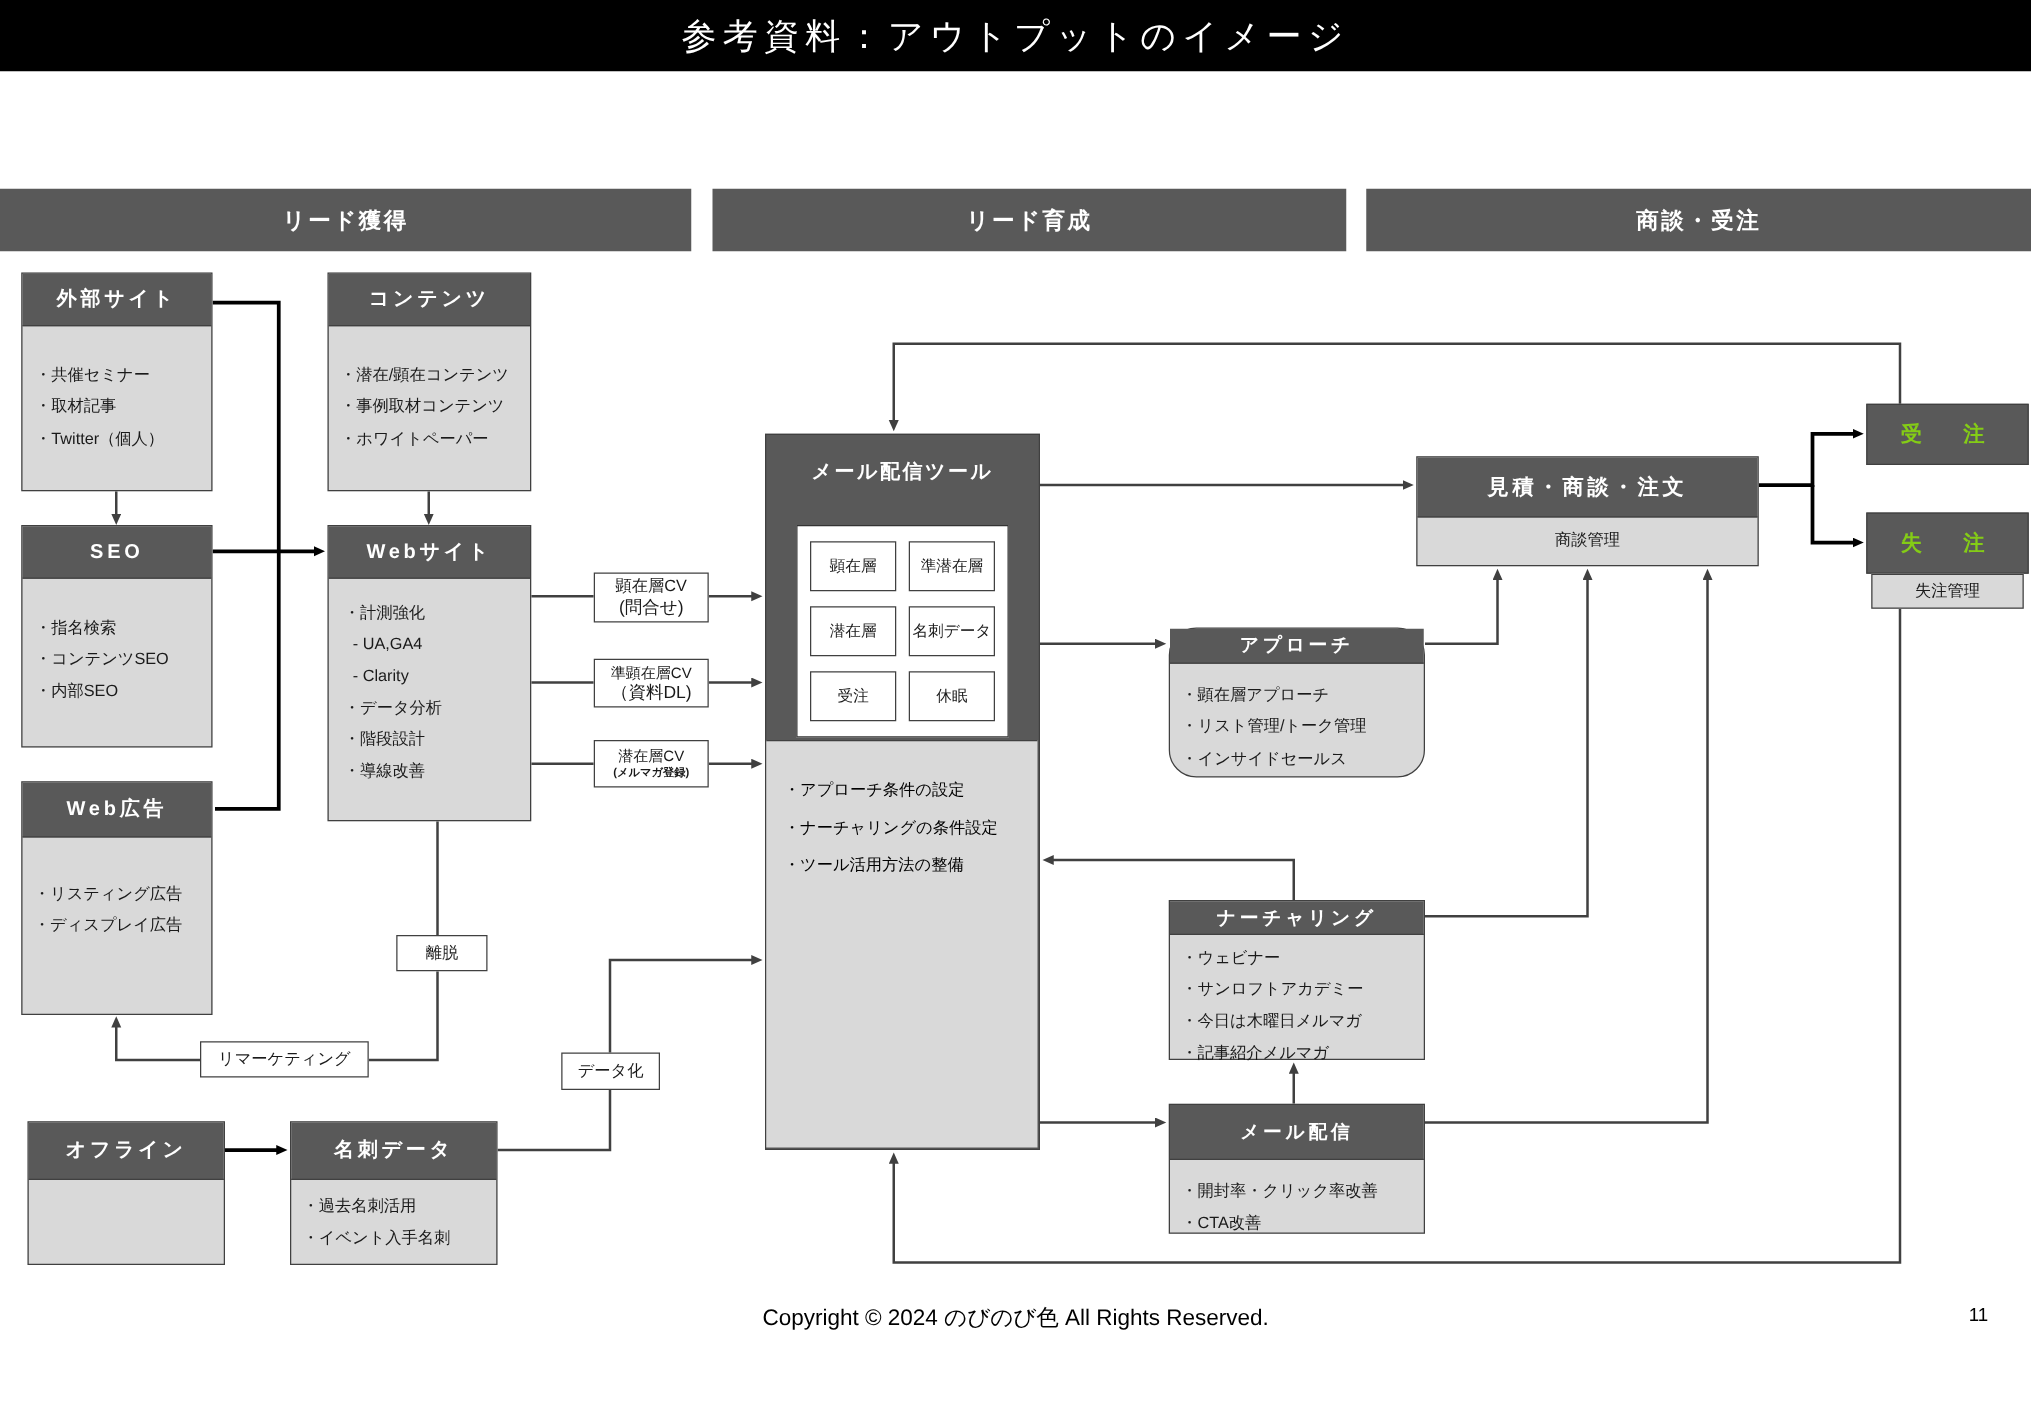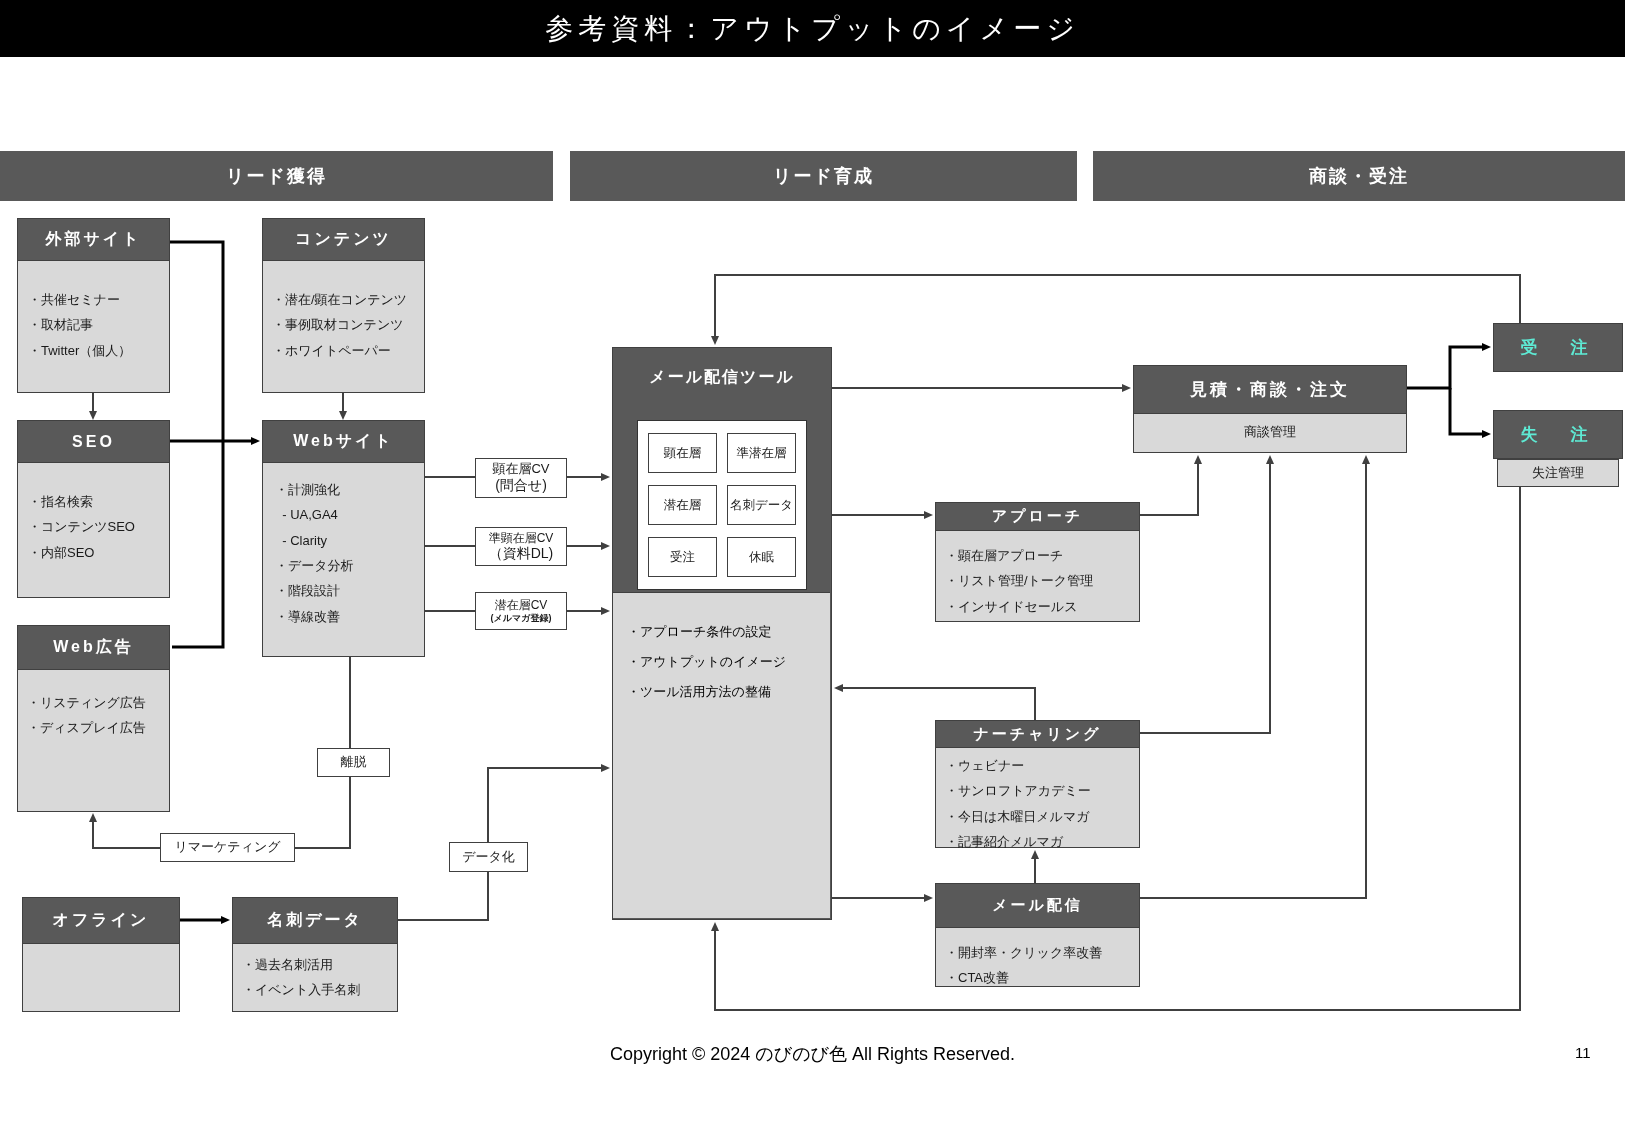--- a/index.html
+++ b/index.html
@@ -14,21 +14,21 @@
   .fbox{position:absolute;background:#d9d9d9;border:1.6px solid #404040;box-sizing:border-box;}
   .fbox .hd{background:#595959;color:#fff;font-weight:bold;text-align:center;display:flex;
             align-items:center;justify-content:center;font-size:16px;letter-spacing:3px;
             border-bottom:1.6px solid #404040;box-sizing:border-box;}
   .fbox .bd{font-size:13px;color:#1a1a1a;box-sizing:border-box;}
   .items div{white-space:pre;line-height:1.95;}
   .wlabel{position:absolute;background:#fff;border:1.5px solid #404040;box-sizing:border-box;
           display:flex;flex-direction:column;align-items:center;justify-content:center;
           font-size:13px;color:#1a1a1a;line-height:1.15;}
   .wlabel .l2{font-size:14px;}
-  .darkbox{position:absolute;background:#595959;color:#5eead4;border:1.6px solid #404040;
+  .darkbox{position:absolute;background:#595959;color:#84cc16;border:1.6px solid #404040;
            box-sizing:border-box;display:flex;align-items:center;justify-content:center;
            font-size:17px;font-weight:bold;letter-spacing:8px;}
   .subgray{position:absolute;background:#d9d9d9;border:1.5px solid #404040;box-sizing:border-box;
            display:flex;align-items:center;justify-content:center;font-size:13px;color:#1a1a1a;}
   
   .mailtool{position:absolute;left:612px;top:347px;width:220px;height:573px;background:#595959;
             border:1.6px solid #404040;box-sizing:border-box;}
   .mailtool .mt-title{height:50px;color:#fff;font-weight:bold;font-size:16px;letter-spacing:2px;
             display:flex;align-items:center;justify-content:center;padding-top:8px;box-sizing:border-box;}
   .mailtool .panel{position:absolute;left:24px;top:72px;width:170px;height:170px;background:#fff;
@@ -137,21 +137,21 @@
       <div>  - UA,GA4</div>
       <div>  - Clarity</div>
       <div>・データ分析</div>
       <div>・階段設計</div>
       <div>・導線改善</div>
     </div>
   </div>
 
   <div class="fbox" style="left:17px;top:625px;width:153px;height:187px;">
     <div class="hd" style="height:44px;">Web広告</div>
-    <div class="bd items" style="padding:20px 4px 0 9px;">
+    <div class="bd items" style="padding:32px 4px 0 9px;">
       <div>・リスティング広告</div>
       <div>・ディスプレイ広告</div>
     </div>
   </div>
 
   <div class="fbox" style="left:22px;top:897px;width:158px;height:115px;">
     <div class="hd" style="height:46px;">オフライン</div>
   </div>
 
   <div class="fbox" style="left:232px;top:897px;width:166px;height:115px;">
@@ -190,26 +190,26 @@
     <div class="panel">
       <div class="cell">顕在層</div>
       <div class="cell">準潜在層</div>
       <div class="cell">潜在層</div>
       <div class="cell">名刺データ</div>
       <div class="cell">受注</div>
       <div class="cell">休眠</div>
     </div>
     <div class="graybody">
       <div>・アプローチ条件の設定</div>
-      <div>・アウトプットのイメージ</div>
+      <div>・ナーチャリングの条件設定</div>
       <div>・ツール活用方法の整備</div>
     </div>
   </div>
 
-  <div class="fbox" style="left:935px;top:502px;width:205px;height:120px;">
+  <div class="fbox" style="left:935px;top:502px;width:205px;height:120px;border-radius:22px;">
     <div class="hd" style="height:28px;font-size:15px;">アプローチ</div>
     <div class="bd items" style="padding:12px 6px 0 9px;line-height:1.2;">
       <div>・顕在層アプローチ</div>
       <div>・リスト管理/トーク管理</div>
       <div>・インサイドセールス</div>
     </div>
   </div>
 
   <div class="fbox" style="left:935px;top:720px;width:205px;height:128px;">
     <div class="hd" style="height:27px;font-size:15px;">ナーチャリング</div>

